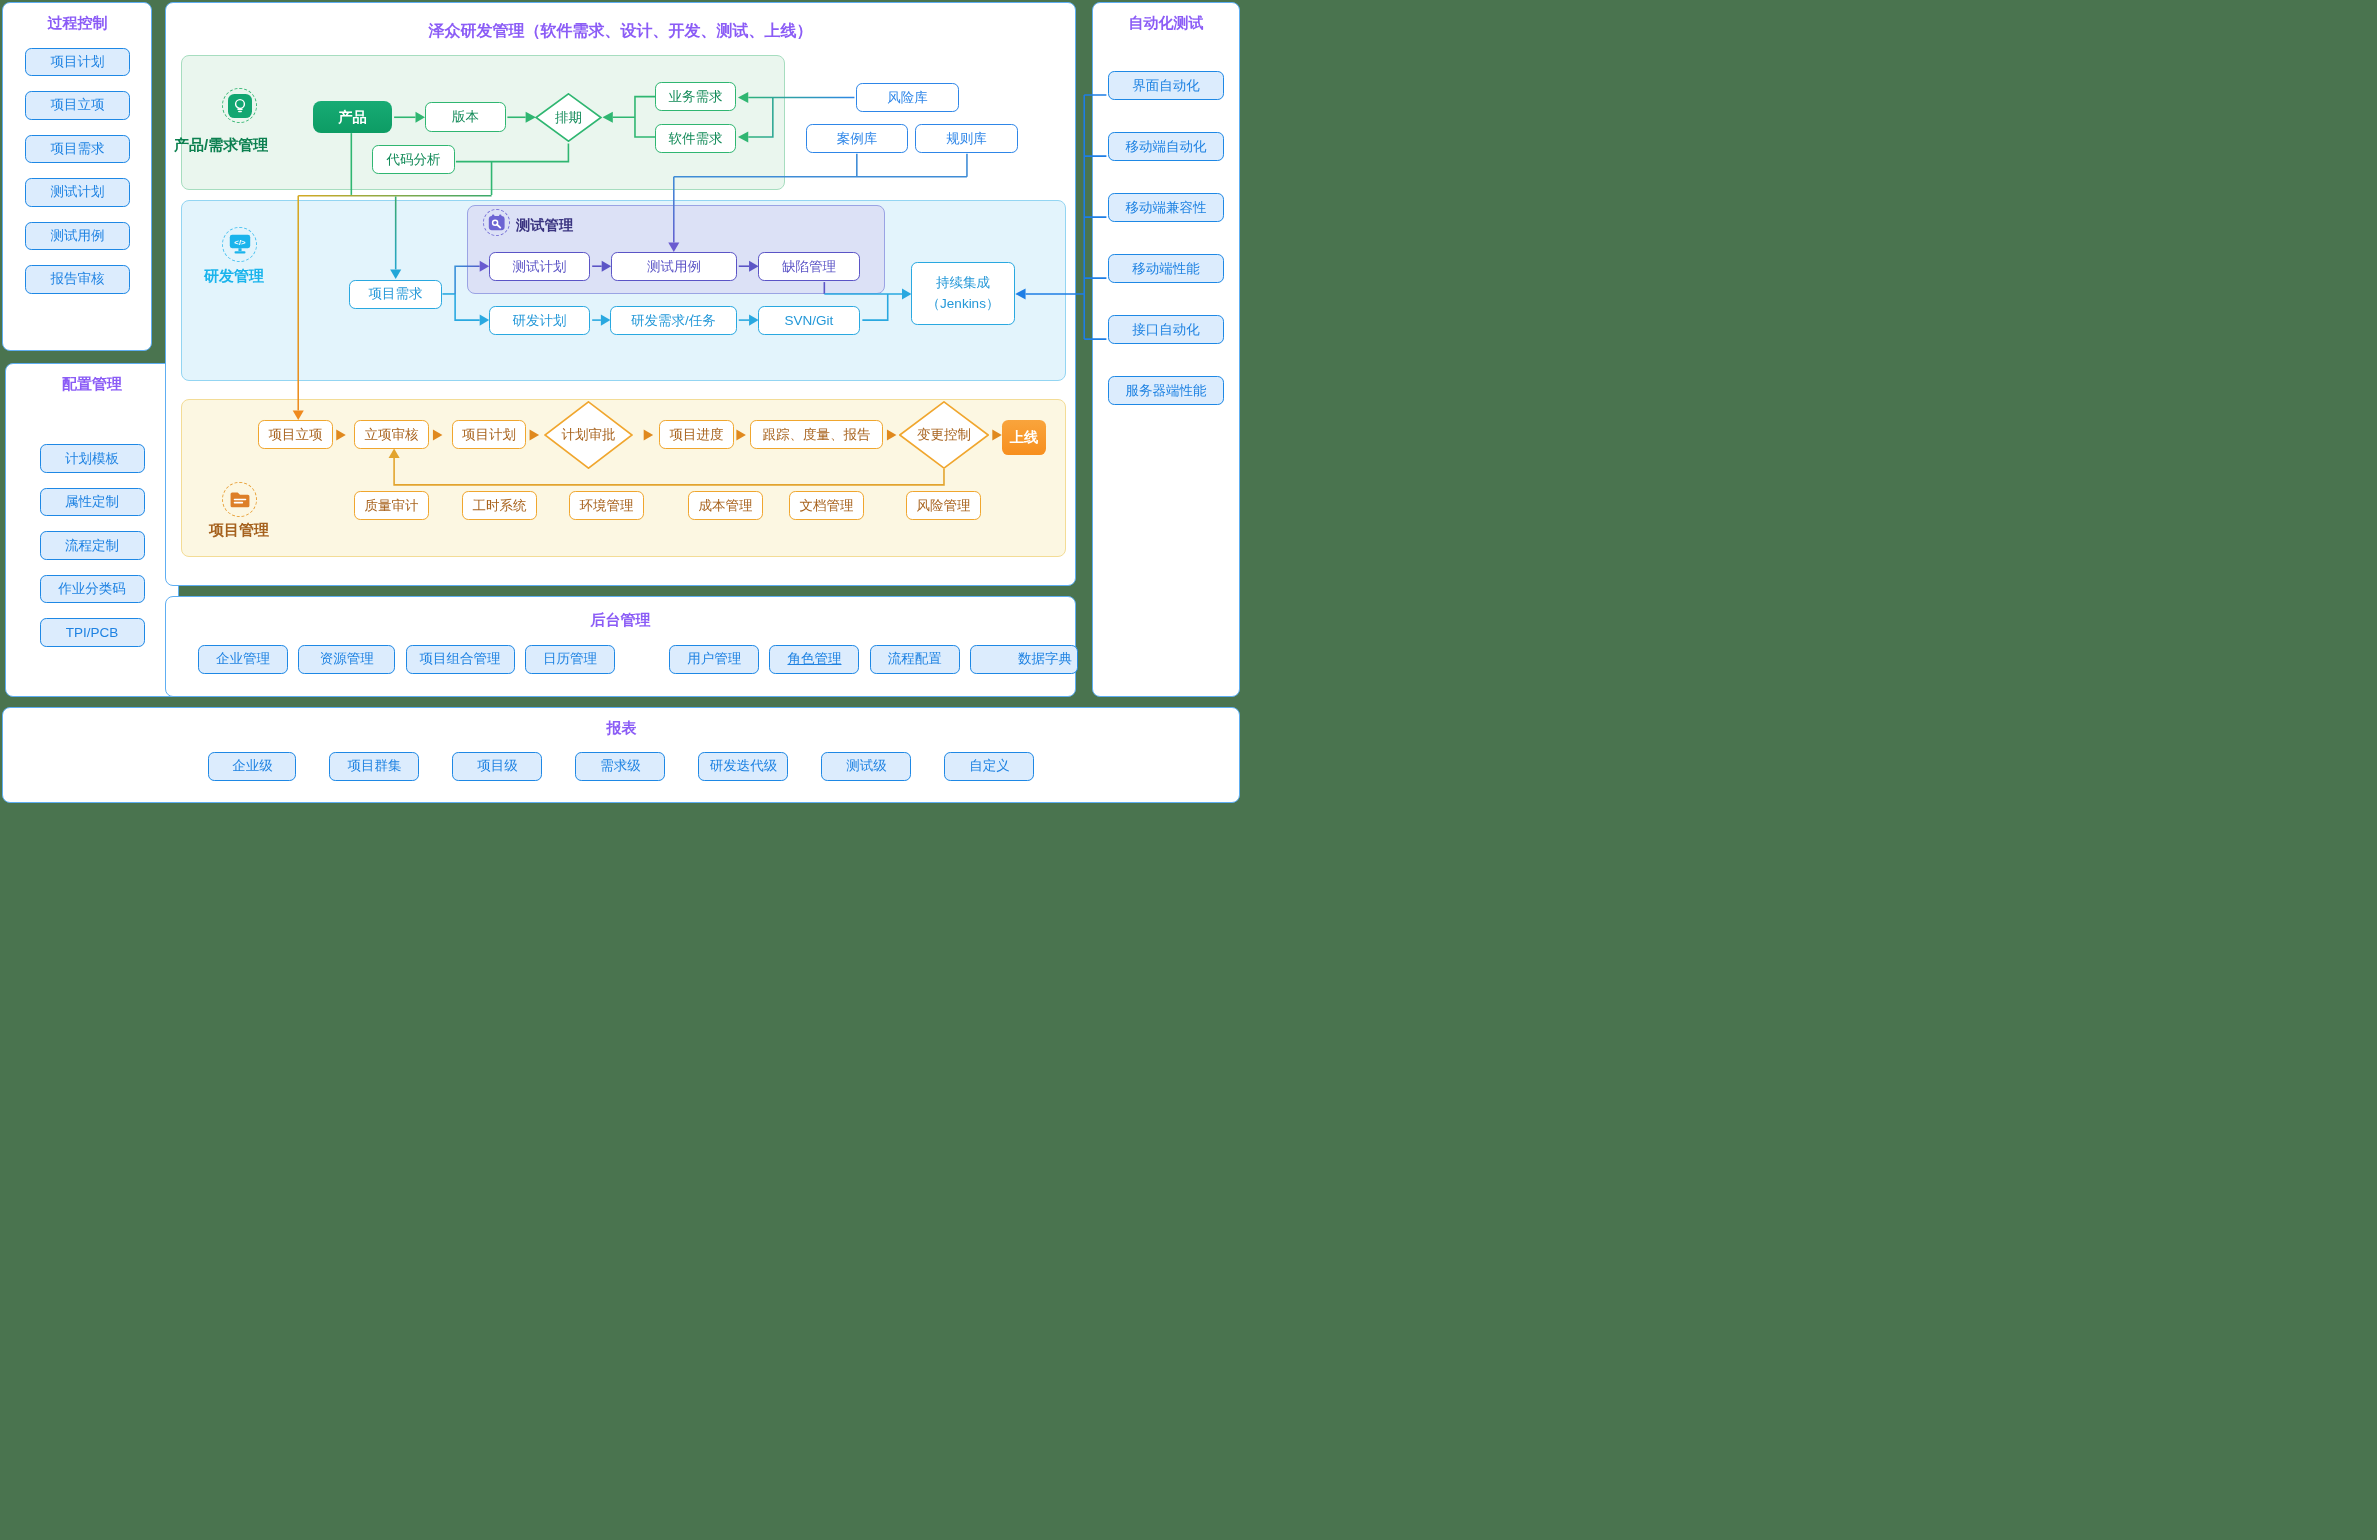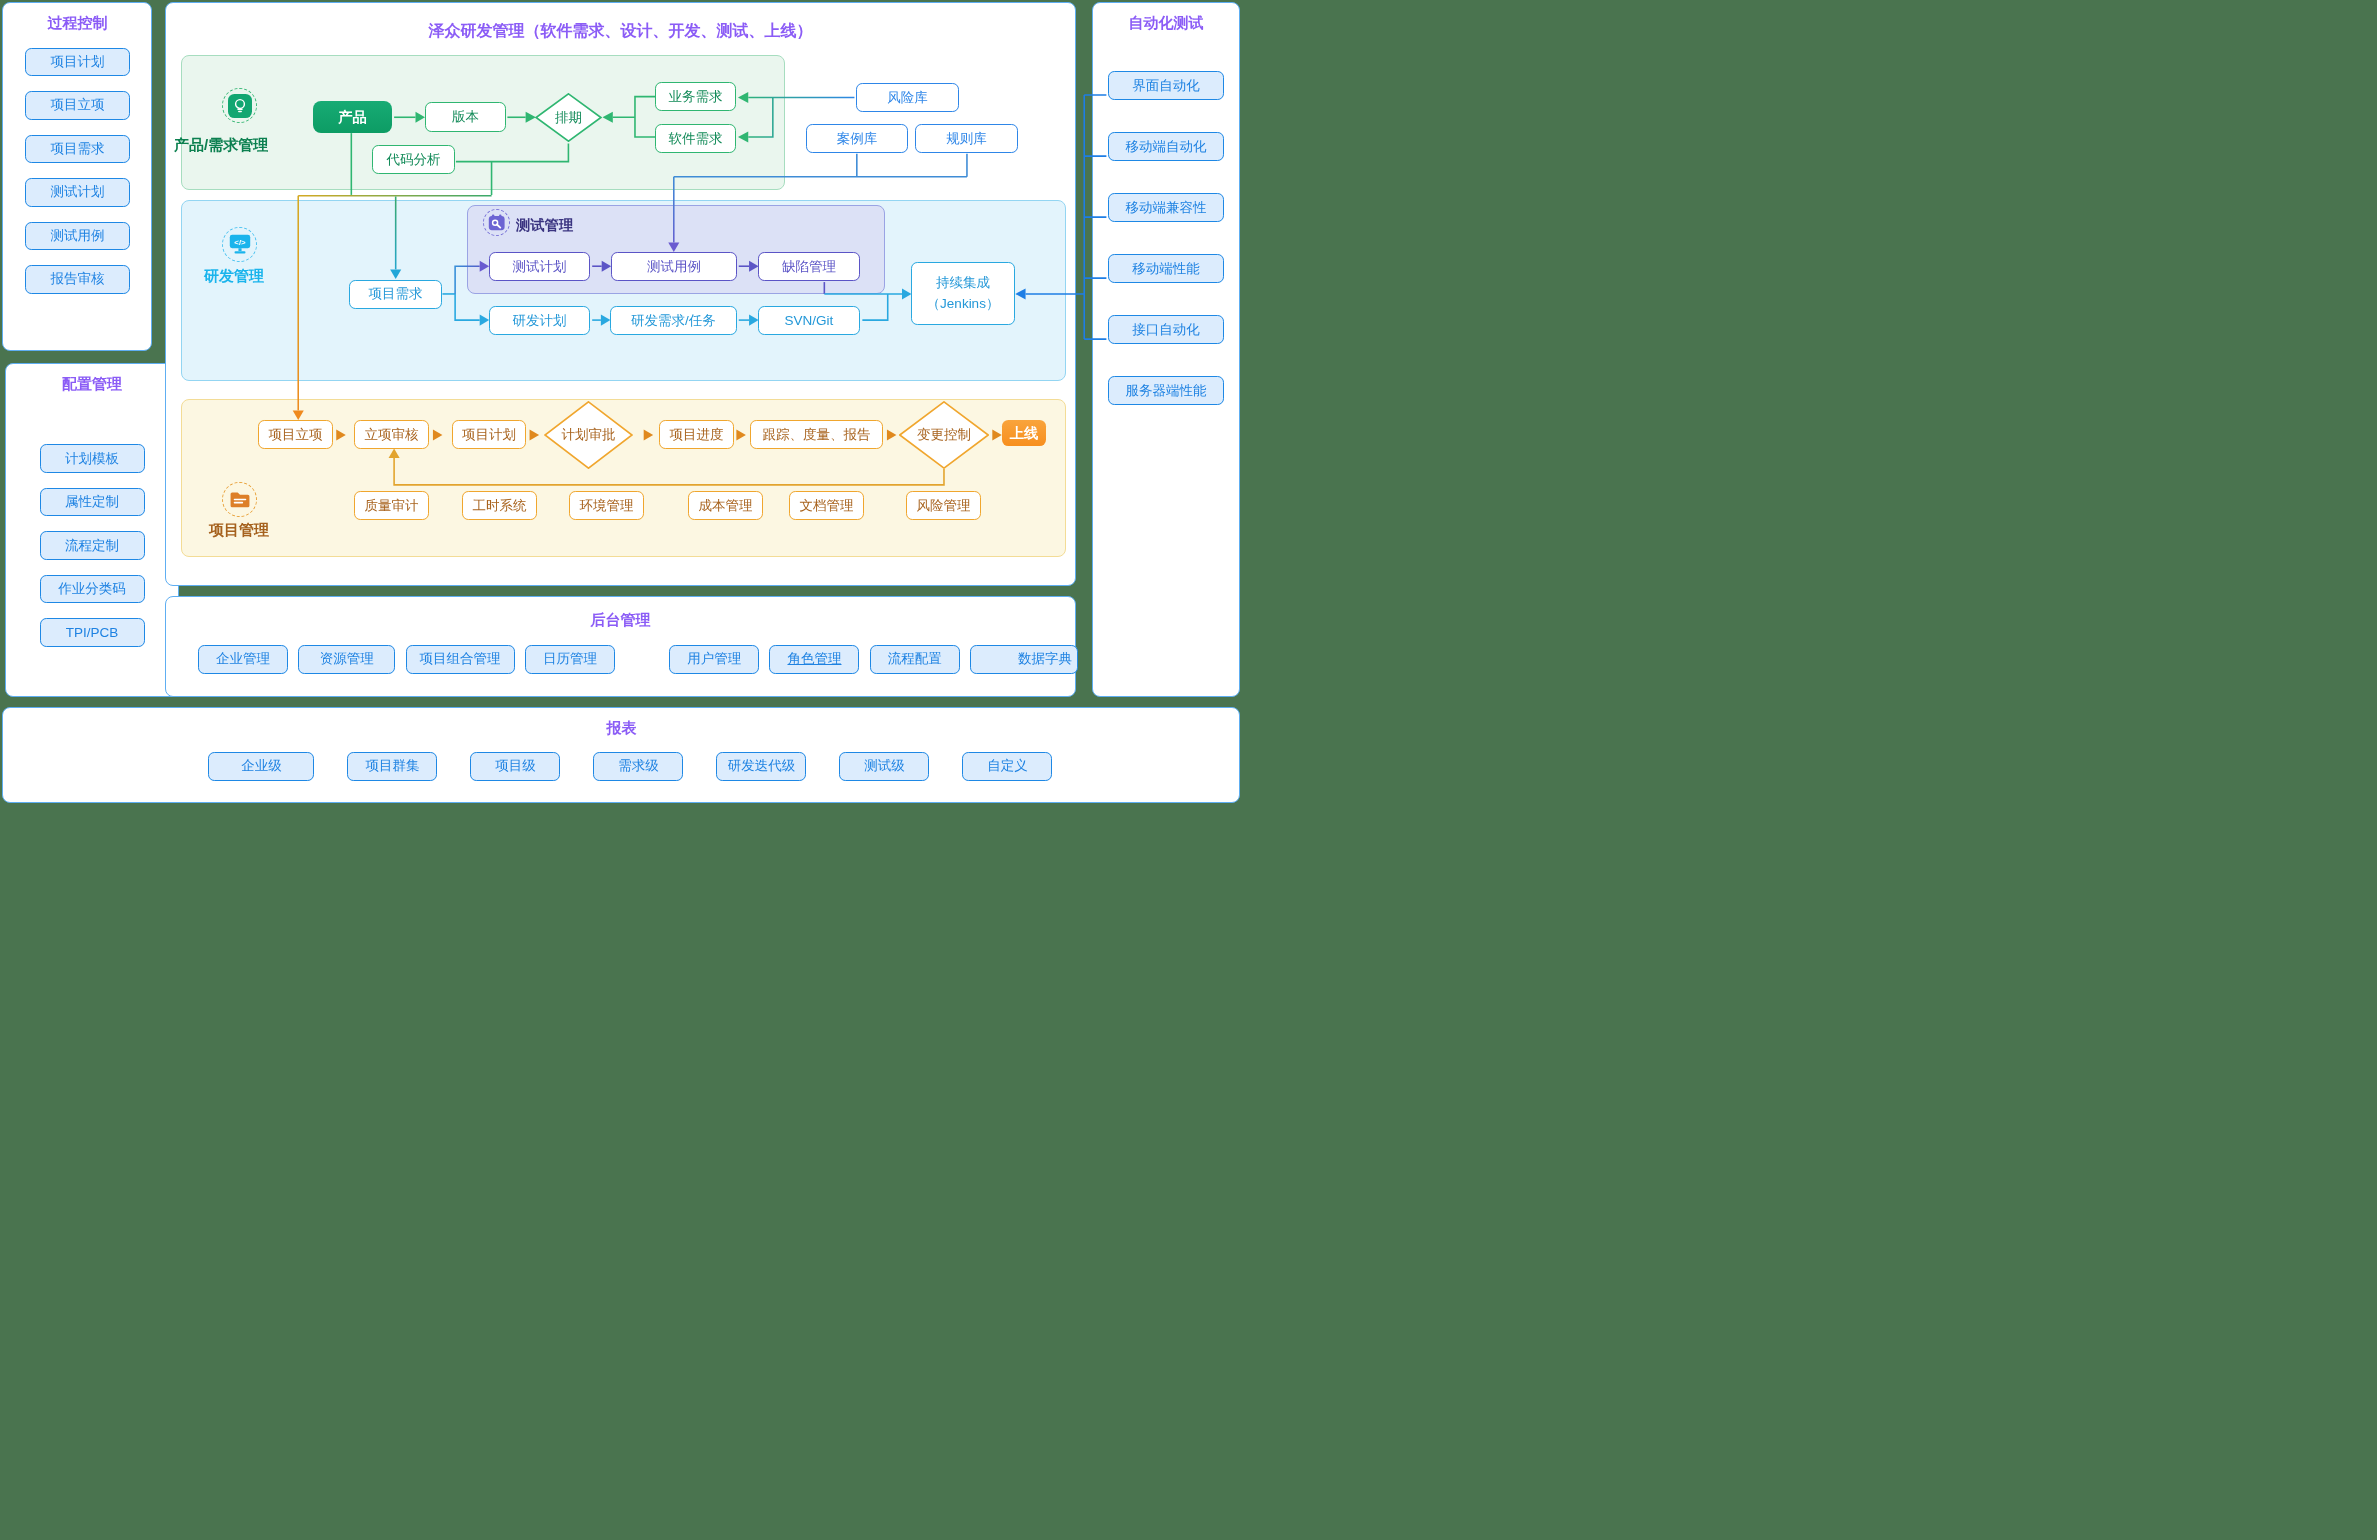--- a/index.html
+++ b/index.html
@@ -242,21 +242,21 @@
   <span style="color:#a8631e;">计划审批</span>
 </div>
 <div class="fbox orangeb" style="left:659px;top:420px;width:75px;height:29px;">项目进度</div>
 <div class="fbox orangeb" style="left:750px;top:420px;width:133px;height:29px;">跟踪、度量、报告</div>
 <div class="diamond" style="left:899px;top:401px;width:90px;height:68px;">
   <svg width="90" height="68" viewBox="0 0 114 86">
       <polygon points="57,1 113,43 57,85 1,43" fill="#ffffff" stroke="#f0a62e" stroke-width="2"></polygon>
     </svg>
   <span style="color:#a8631e;">变更控制</span>
 </div>
-<div class="fbox filledo" style="left:1002px;top:420px;width:44px;height:26px;">上线</div>
+<div class="fbox filledo" style="left:1002px;top:420px;width:44px;height:35px;">上线</div>
 <div class="fbox orangeb" style="left:354px;top:491px;width:75px;height:29px;">质量审计</div>
 <div class="fbox orangeb" style="left:462px;top:491px;width:75px;height:29px;">工时系统</div>
 <div class="fbox orangeb" style="left:569px;top:491px;width:75px;height:29px;">环境管理</div>
 <div class="fbox orangeb" style="left:688px;top:491px;width:75px;height:29px;">成本管理</div>
 <div class="fbox orangeb" style="left:789px;top:491px;width:75px;height:29px;">文档管理</div>
 <div class="fbox orangeb" style="left:906px;top:491px;width:75px;height:29px;">风险管理</div>
 
 <div class="panel" style="left:165px;top:596px;width:911px;height:101px;">
   <div class="panel-title" style="position:absolute;left:0;top:14.3px;width:100%;">后台管理</div>
   <div style="position:absolute;left:32px;top:48px;display:flex;column-gap:10.3px;">
@@ -267,21 +267,21 @@
     <div class="pill" style="width:90px;margin-left:44px;">用户管理</div>
     <div class="pill" style="width:90px;text-decoration:underline;">角色管理</div>
     <div class="pill" style="width:90px;">流程配置</div>
     <div class="pill" style="width:108px;padding-left:42px;">数据字典</div>
   </div>
 </div>
 
 <div class="panel" style="left:2.4px;top:707px;width:1238px;height:96px;">
   <div class="panel-title" style="position:absolute;left:0;top:11px;width:100%;">报表</div>
   <div style="position:absolute;left:205px;top:44px;display:flex;column-gap:33px;">
-    <div class="pill" style="width:106px;">企业级</div>
+    <div class="pill" style="width:88px;">企业级</div>
     <div class="pill" style="width:90px;">项目群集</div>
     <div class="pill" style="width:90px;">项目级</div>
     <div class="pill" style="width:90px;">需求级</div>
     <div class="pill" style="width:90px;">研发迭代级</div>
     <div class="pill" style="width:90px;">测试级</div>
     <div class="pill" style="width:90px;">自定义</div>
   </div>
 </div>
 
 

